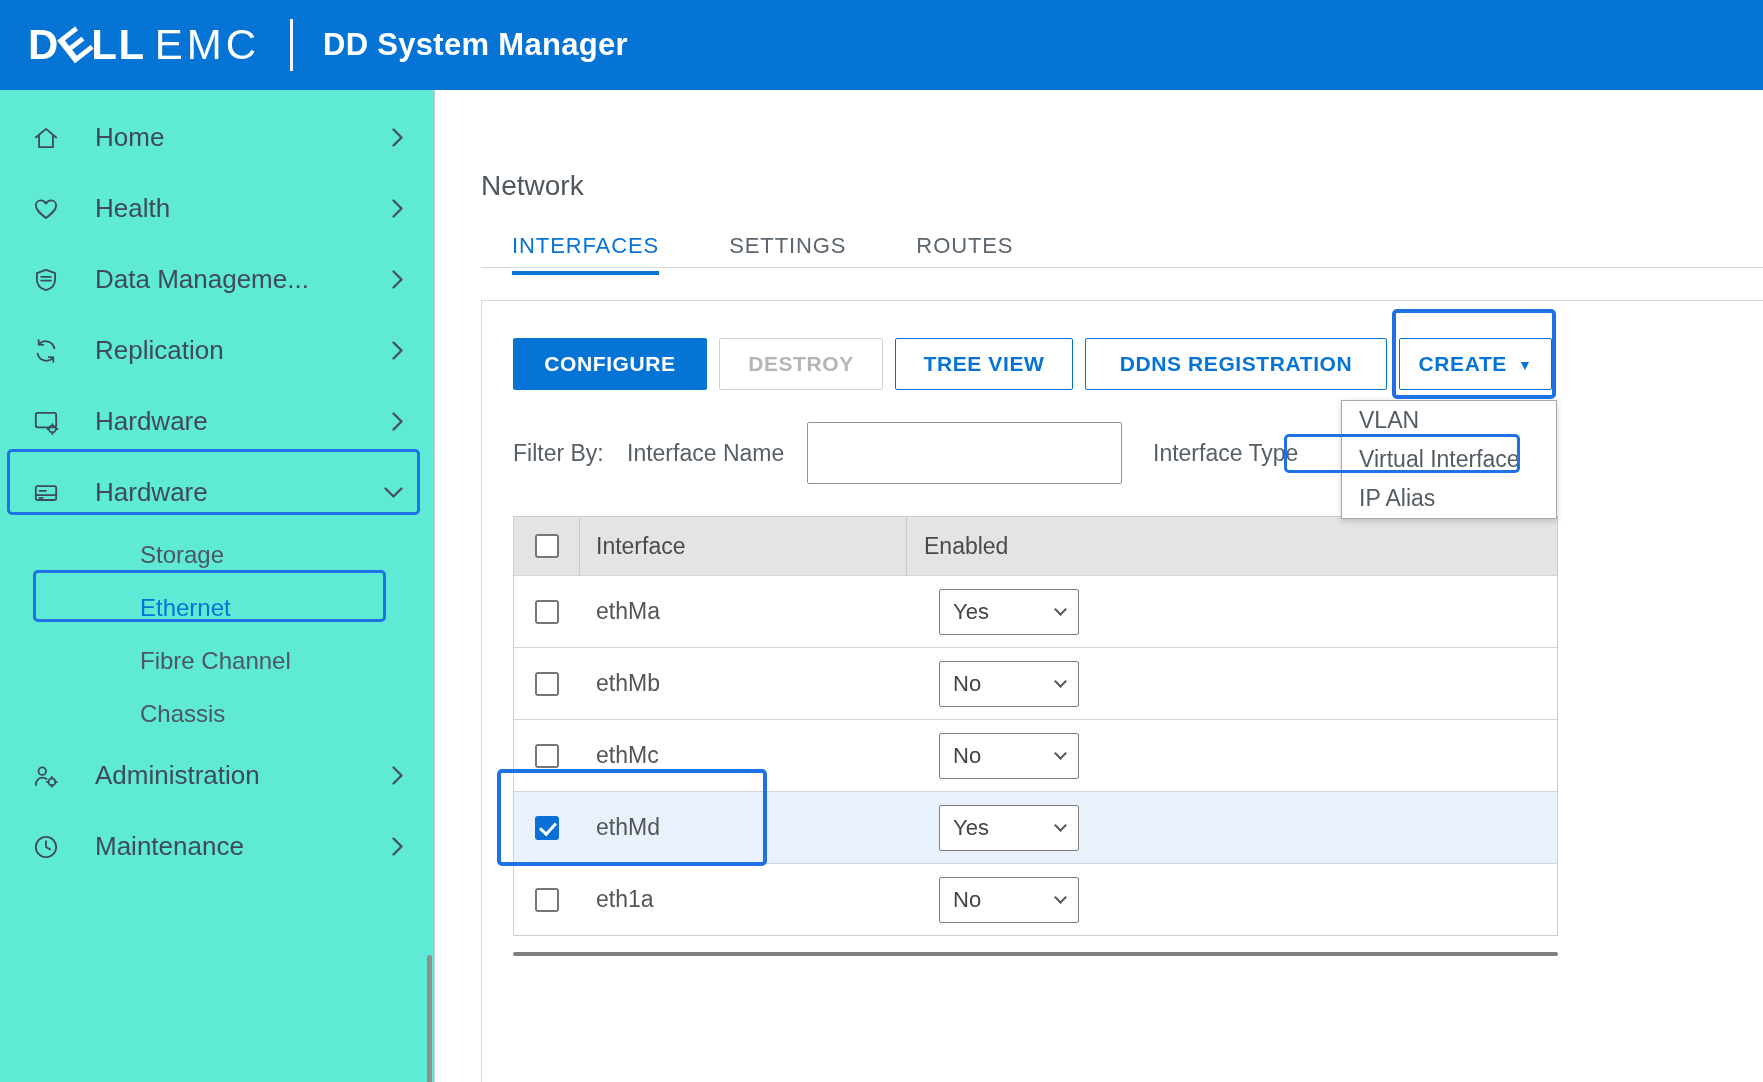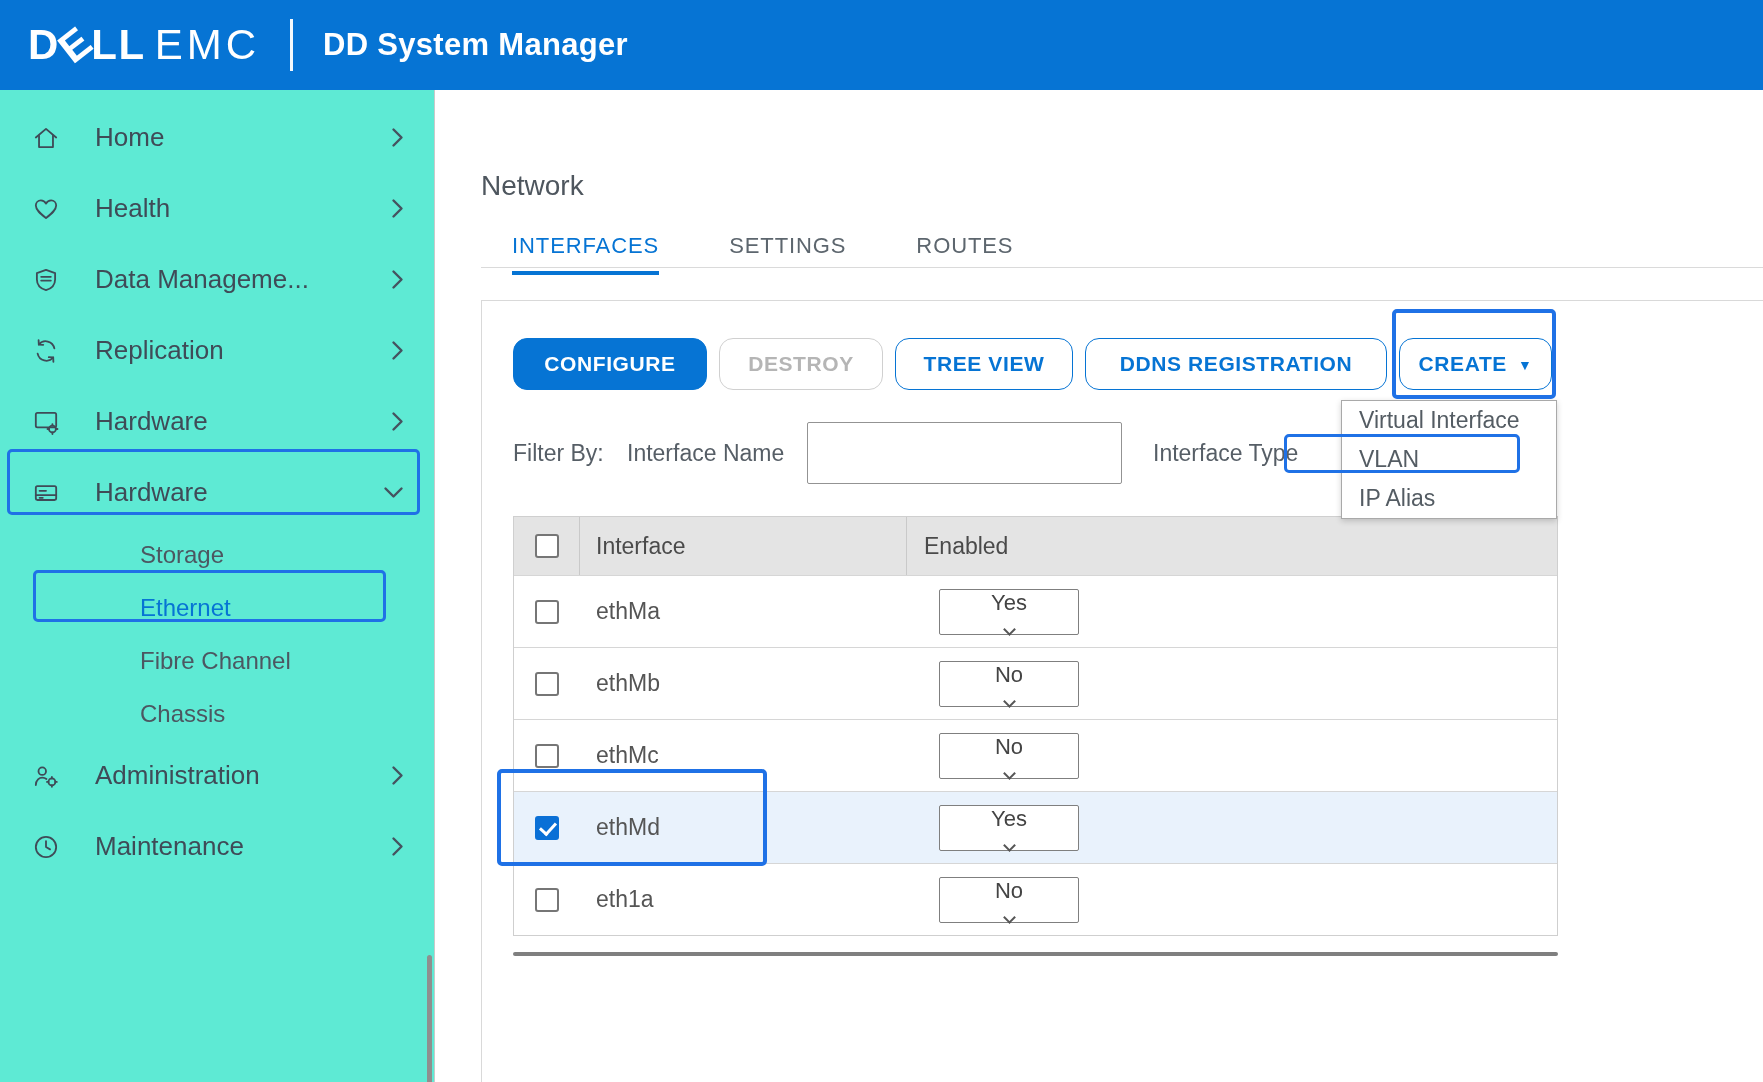--- a/index.html
+++ b/index.html
@@ -39,21 +39,21 @@
   .tab + .tab{margin-left:70px;}
   .tab[data-active="true"]{color:#0674D4;border-bottom:4px solid #0674D4;}
   .tabs-rule{position:absolute;left:45px;right:0;top:177px;height:1px;background:#dadada;}
 
   .panel{position:absolute;left:45px;top:210px;width:1330px;height:900px;background:#fff;
     border:1px solid #d9d9d9;}
 
   
   .toolbar{position:absolute;left:31px;top:37px;display:flex;gap:12px;}
   .btn{height:52px;display:flex;align-items:center;justify-content:center;font-size:21px;
-    font-weight:bold;letter-spacing:.6px;border-radius:14px;cursor:pointer;white-space:nowrap;
+    font-weight:bold;letter-spacing:.6px;border-radius:2px;cursor:pointer;white-space:nowrap;
     font-family:"Liberation Sans","DejaVu Sans",sans-serif;}
   .btn-primary{width:194px;background:#0674D4;color:#fff;border:1px solid #0674D4;}
   .btn-disabled{width:164px;background:#fff;color:#b5b5b5;border:1px solid #d0d0d0;cursor:default;}
   .btn-outline{background:#fff;color:#0674D4;border:1px solid #0674D4;}
   .btn-ddns{width:302px;}
   .btn-tree{width:178px;}
   .btn-create{width:153px;display:flex;gap:11px;}
   .create-caret{font-size:14px;line-height:1;transform:translateY(1px);}
 
   
@@ -75,21 +75,21 @@
   .cell-en{flex:1;padding-left:17px;display:flex;align-items:center;align-self:stretch;}
   .trow{display:flex;align-items:center;height:72px;border-top:1px solid #d6d6d6;background:#fff;}
   .trow[data-selected="true"]{background:#e9f2fc;justify-content:center;}
   .trow .cell-if{font-size:23px;color:#555;}
   .cbx{width:24px;height:24px;border:2px solid #767676;border-radius:3px;background:#fff;position:relative;
     display:inline-block;cursor:pointer;}
   .cbx[data-checked="true"]{background:#0a70d6;border-color:#0a70d6;}
   .cbx[data-checked="true"]::after{content:"";position:absolute;left:6px;top:1px;width:7px;height:13px;
     border-right:3px solid #fff;border-bottom:3px solid #fff;transform:rotate(42deg);}
   .sel{width:140px;height:46px;margin-left:15px;border:1px solid #7f7f7f;border-radius:2px;background:#fff;
-    display:flex;align-items:center;justify-content:space-between;padding:0 13px;cursor:pointer;flex-direction:column;}
+    display:flex;align-items:center;justify-content:space-between;padding:0 13px;cursor:pointer;}
   .sel-val{font-size:22px;color:#444;}
   .sel-caret{width:9px;height:9px;border-right:2px solid #555;border-bottom:2px solid #555;
     transform:rotate(45deg);margin-top:-5px;}
   .table-scrollbar{position:absolute;left:31px;top:651px;width:1045px;height:4px;background:#7f7f7f;border-radius:2px;}
 
   
   .menu{position:absolute;left:1341px;top:400px;width:216px;background:#fff;border:1px solid #a9a9a9;
     box-shadow:0 2px 6px rgba(0,0,0,.18);z-index:25;}
   .menu-item{height:39px;display:flex;align-items:center;padding-left:17px;font-size:23px;color:#545c63;cursor:pointer;}
 
@@ -364,22 +364,22 @@
             </div>
           </div>
         </div>
       </div>
 
       <div class="table-scrollbar"></div>
     </section>
   </main>
 
   <div class="menu">
+    <div class="menu-item">VLAN</div>
     <div class="menu-item">Virtual Interface</div>
-    <div class="menu-item">VLAN</div>
     <div class="menu-item">IP Alias</div>
   </div>
 
   <div class="ann ann-hardware"></div>
   <div class="ann ann-ethernet"></div>
   <div class="ann ann-create"></div>
   <div class="ann ann-vlan"></div>
   <div class="ann ann-ethmd"></div>
 
 </div>

